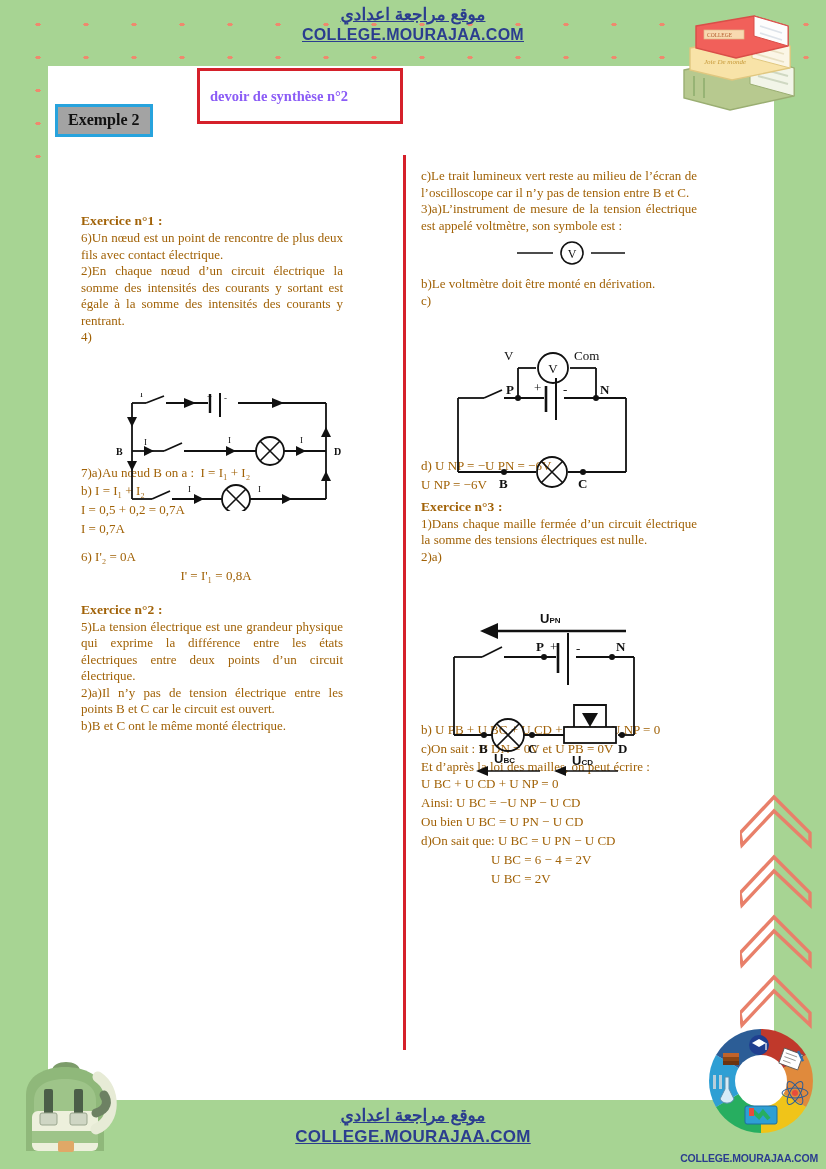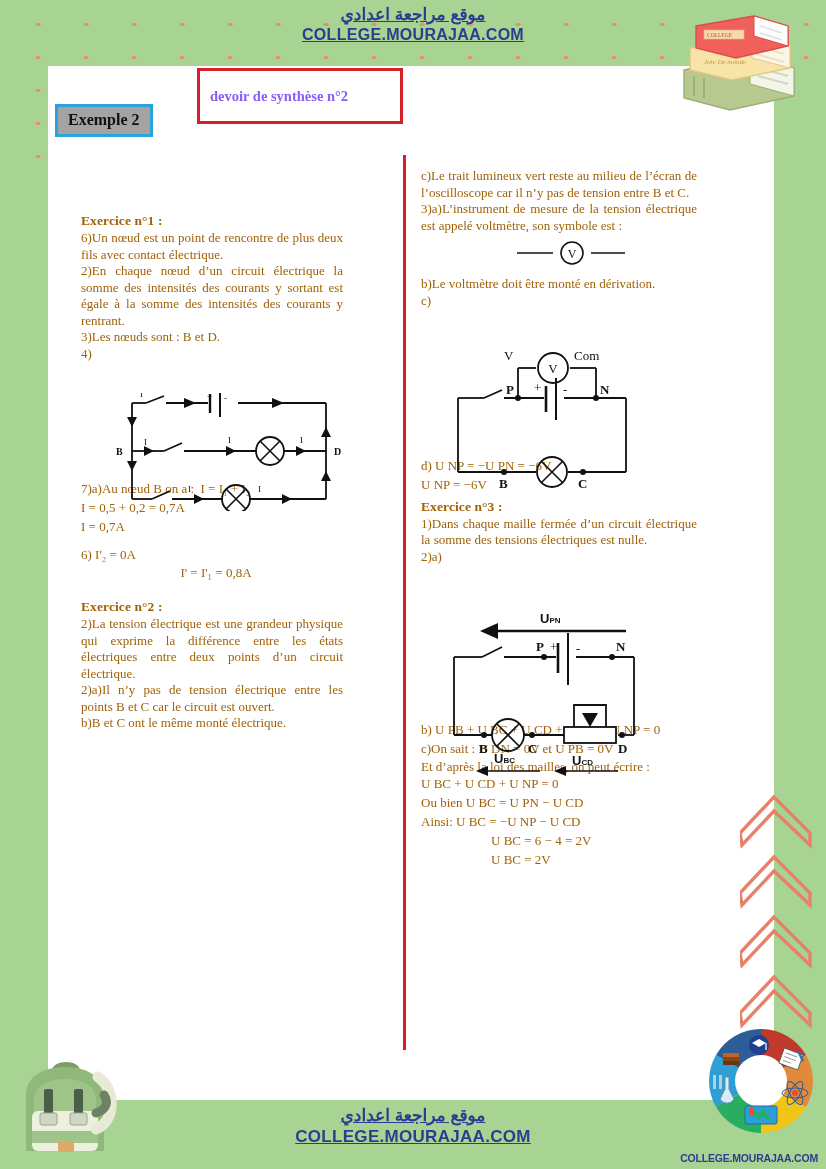--- a/index.html
+++ b/index.html
@@ -181,38 +181,38 @@
 
   <div class="exemple-box">Exemple 2</div>
   <div class="devoir-box">devoir de synthèse n°2</div>
 
   <div class="divider"></div>
 
   <div class="col col-left">
     <div class="h-ex">Exercice n°1 :</div>
     <p class="p">6)Un nœud est un point de rencontre de plus deux fils avec contact électrique.</p>
     <p class="p">2)En chaque nœud d’un circuit électrique la somme des intensités des courants y sortant est égale à la somme des intensités des courants y rentrant.</p>
-    <p class="p nj">3)Les nœuds sont : B et D.</p>
     <p class="p nj">4)</p>
 
     <div style="height:118px"></div>
 
     <p class="eq">
       <span>7)a)Au nœud B on a :</span>
       &nbsp;<span>I = I₁ + I₂</span>
     </p>
+    <p class="eq">b) I = I₁ + I₂</p>
     <p class="eq">I = 0,5 + 0,2 = 0,7A</p>
     <p class="eq">I = 0,7A</p>
     <div class="gap"></div>
     <p class="eq">6) I'₂ = 0A</p>
     <p class="eq ind">I' = I'₁ = 0,8A</p>
 
     <div class="gap-l"></div>
     <div class="h-ex">Exercice n°2 :</div>
-    <p class="p">2)La tension électrique est une grandeur physique qui exprime la différence entre les états électriques entre deux points d’un circuit électrique.</p>
+    <p class="p">5)La tension électrique est une grandeur physique qui exprime la différence entre les états électriques entre deux points d’un circuit électrique.</p>
     <p class="p">2)a)Il n’y pas de tension électrique entre les points B et C car le circuit est ouvert.</p>
     <p class="p nj">b)B et C ont le même monté électrique.</p>
   </div>
 
   <div class="circuit" id="circuit1">
     <svg width="268" height="118" viewBox="0 0 268 118">
       <g stroke="#111" stroke-width="1.8" fill="none">
 
         <path d="M44,10 L44,106"></path>
         <path d="M238,10 L238,106"></path>
@@ -296,22 +296,23 @@
     <div class="h-ex">Exercice n°3 :</div>
     <p class="p">1)Dans chaque maille fermée d’un circuit électrique la somme des tensions électriques est nulle.</p>
     <p class="p nj">2)a)</p>
 
     <div style="height:156px"></div>
 
     <p class="eq">b) U PB + U BC + U CD + U DN + U NP = 0</p>
     <p class="eq">c)On sait :  U DN = 0V et  U PB = 0V</p>
     <p class="p nj">Et d’après la loi des mailles, on peut écrire :</p>
     <p class="eq">U BC + U CD + U NP = 0</p>
+    <p class="eq">Ainsi:  U BC = −U NP − U CD</p>
     <p class="eq">Ou bien  U BC = U PN − U CD</p>
-    <p class="eq">Ainsi:  U BC = −U NP − U CD</p>
+    <p class="eq">d)On sait que: U BC = U PN − U CD</p>
     <p class="eq ind2">U BC = 6 − 4 = 2V</p>
     <p class="eq ind2">U BC = 2V</p>
   </div>
 
   <div class="circuit" id="circuit2">
     <svg width="220" height="140" viewBox="0 0 220 140">
       <g stroke="#111" stroke-width="1.8" fill="none">
 
         <path d="M74,48 L74,18"></path>
         <path d="M74,18 L92,18"></path>

